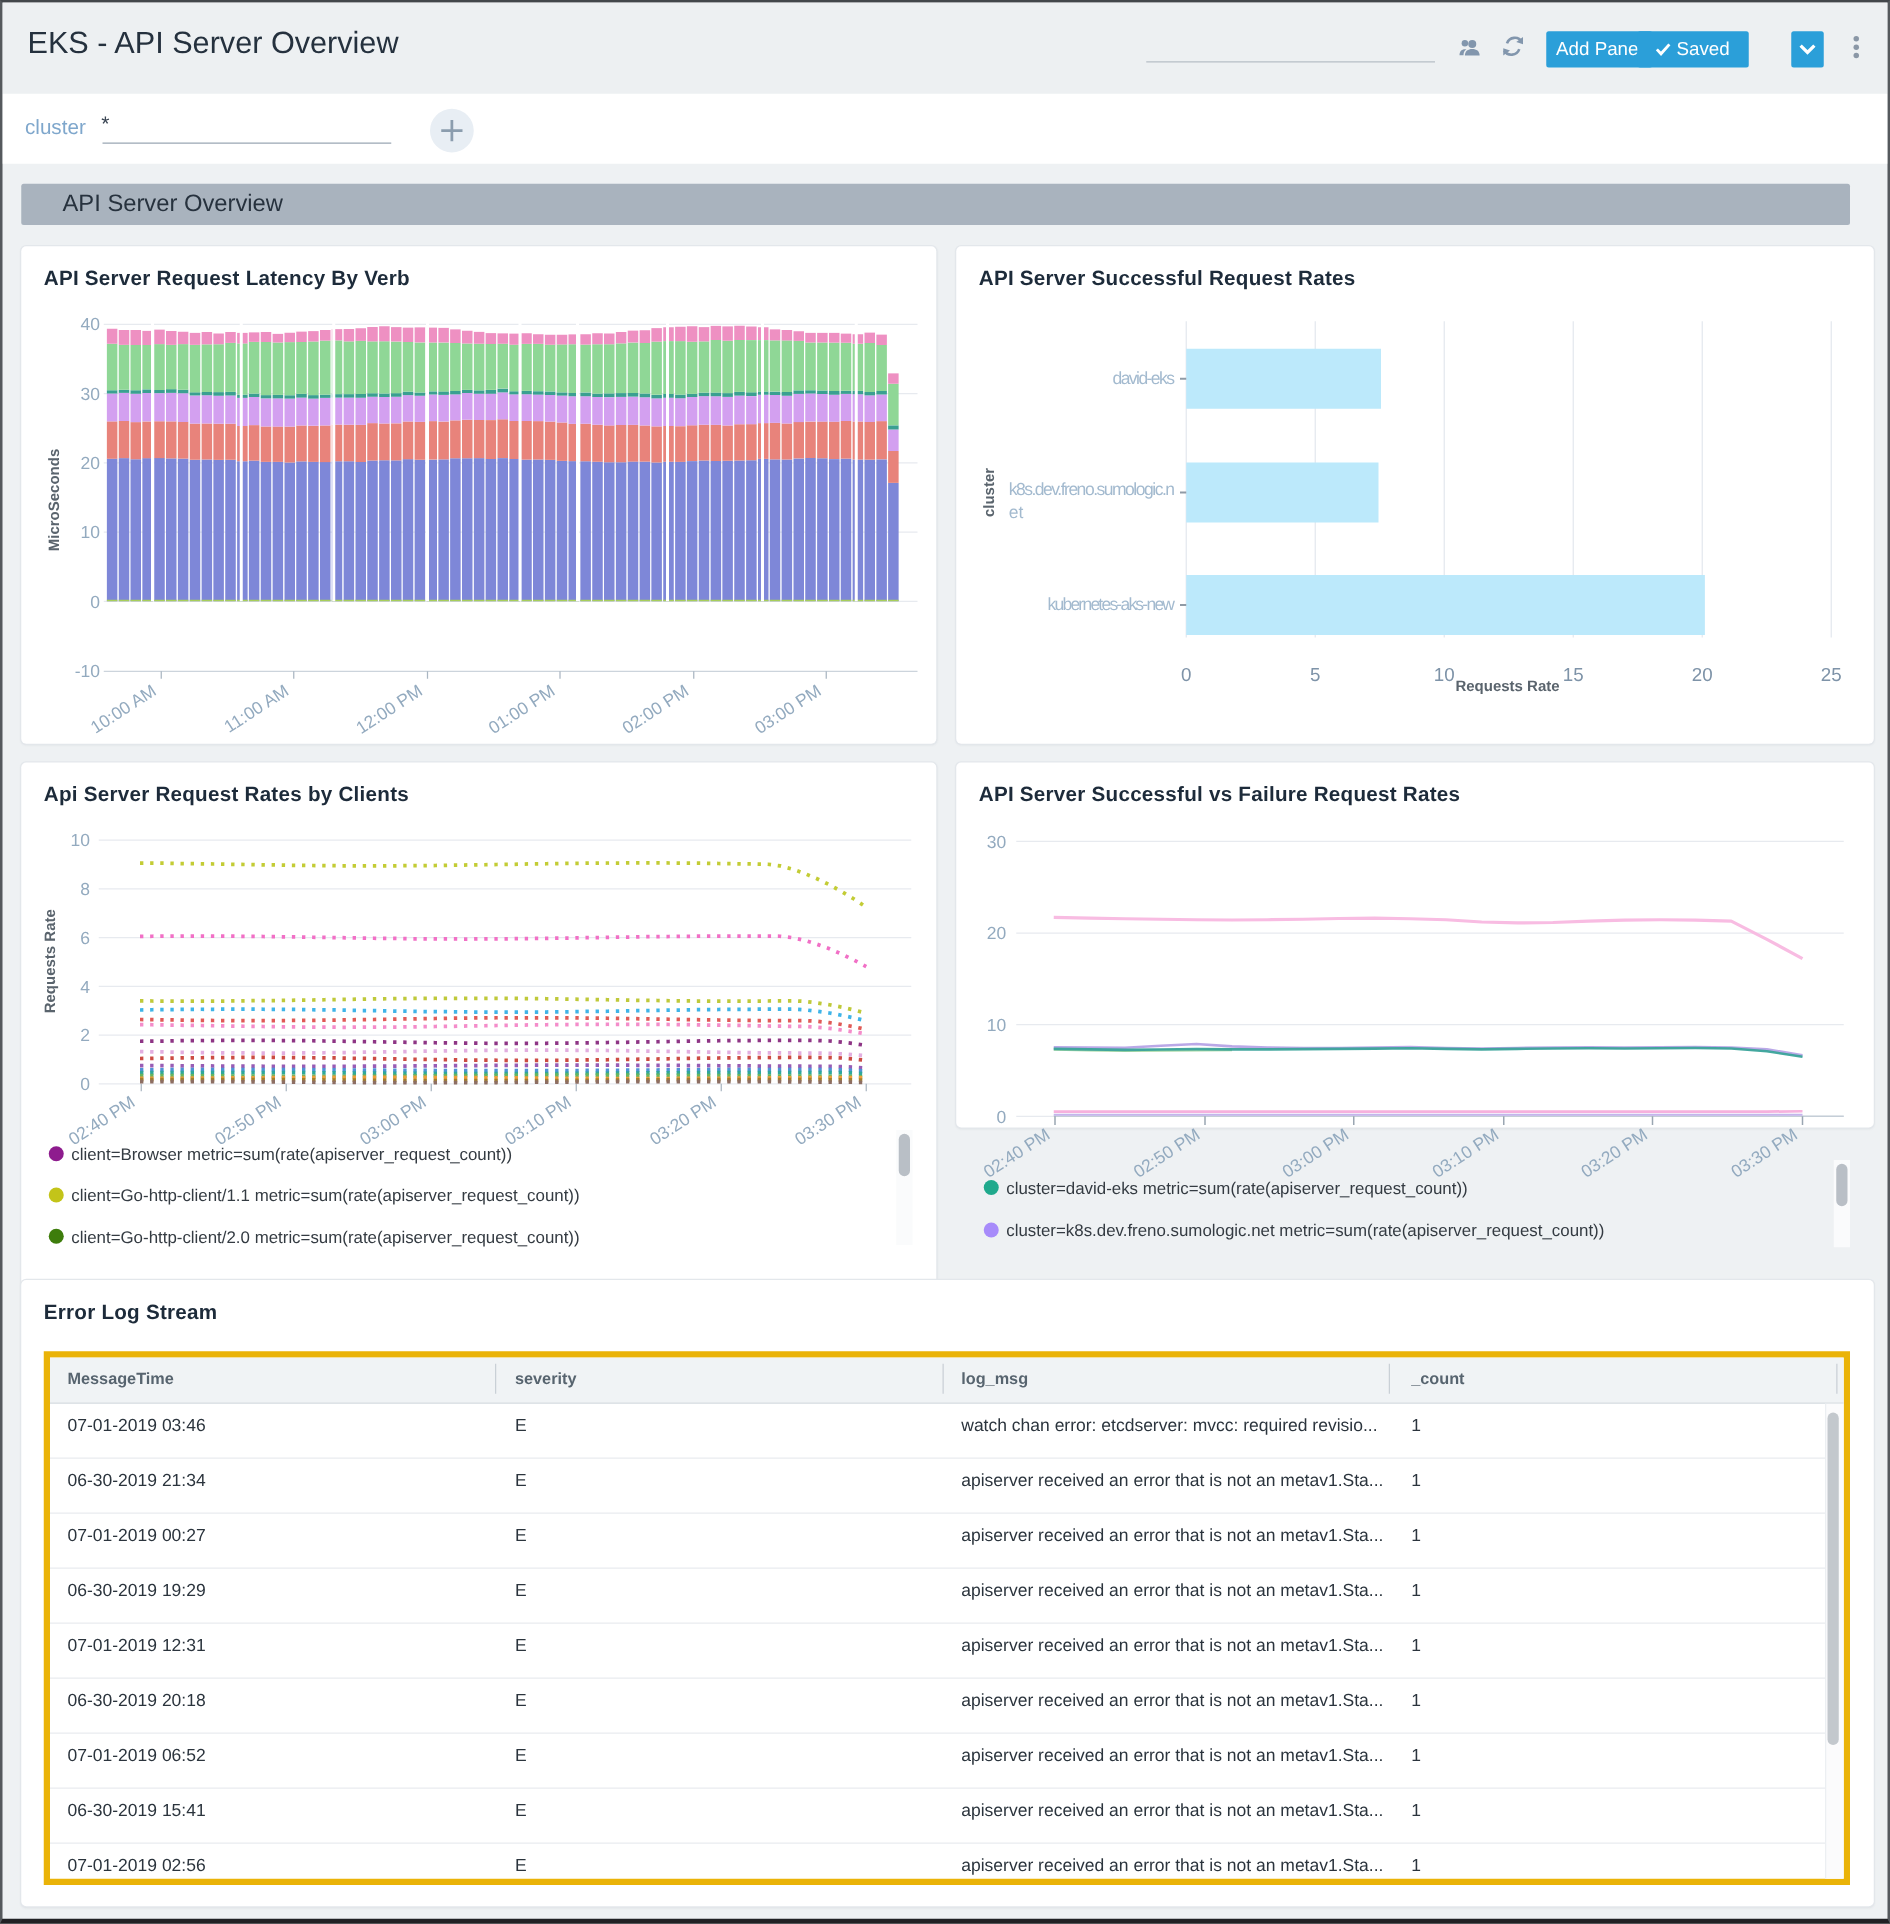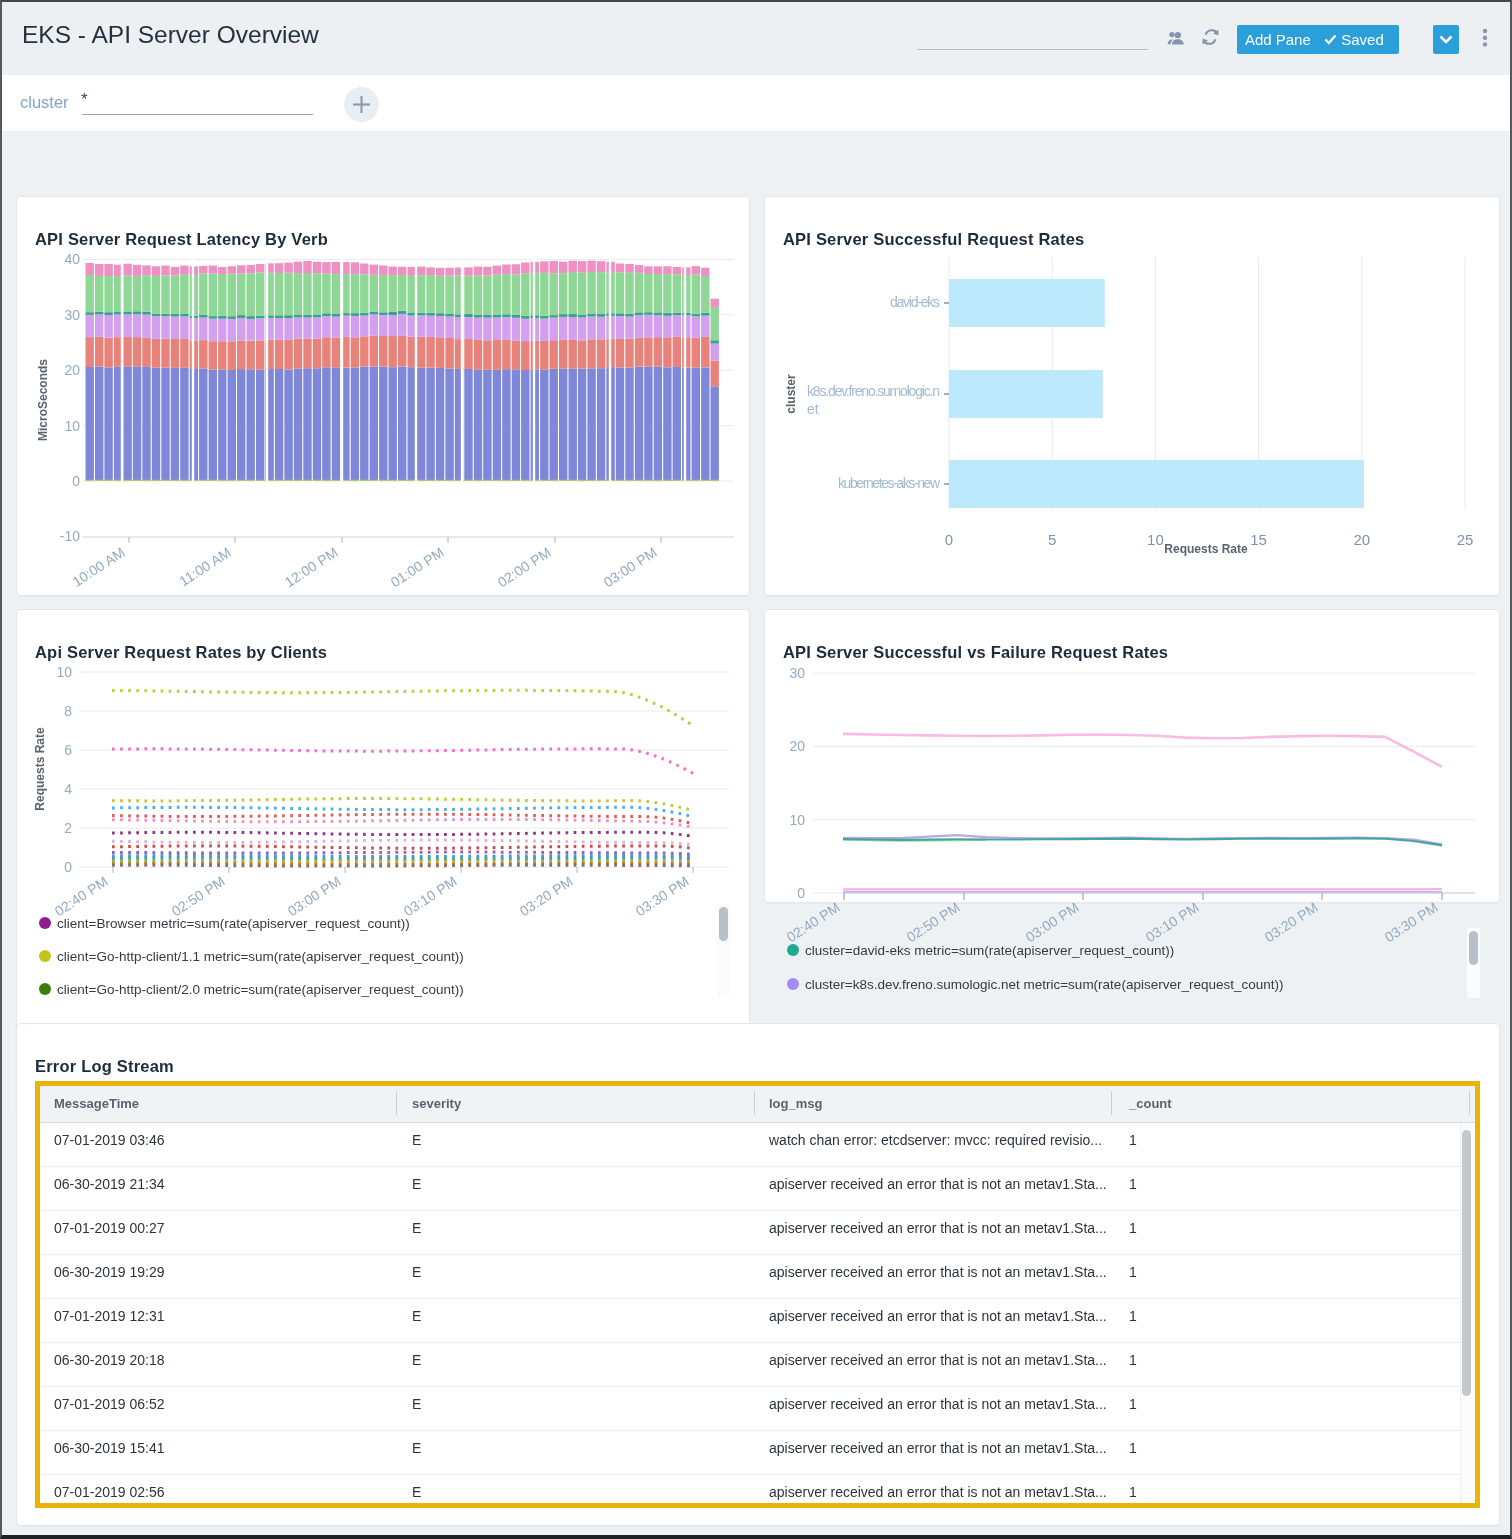--- a/index.html
+++ b/index.html
@@ -10,21 +10,21 @@
 #searchline { left:915px; top:47px; width:231px; height:1px; background:#b7bec6; }
 .btn { position:absolute; background:#2b9fd9; border-radius:2px; color:#fff; font-size:15px; text-align:center; }
 #whitestrip { left:0; top:73px; width:100%; height:56px; background:#ffffff; }
 #cluster-lab { left:18px; top:91px; font-size:16.5px; color:#7fa7cc; }
 #star { left:79px; top:88px; font-size:17px; color:#3a4553; }
 #cline { left:80px; top:112px; width:231px; height:1px; background:#9aa7b4; }
 #plus { left:342px; top:85px; width:35px; height:35px; border-radius:50%; background:#e8eef4; }
 #secbar { left:15px; top:145px; width:1463px; height:33px; background:#a9b3be; border-radius:2px; }
 #secbar span { position:absolute; left:33px; top:6px; font-size:19px; color:#27323e; }
 .panel { position:absolute; background:#fff; border-radius:4px; box-shadow:0 0 0 1px #e3e7eb, 0 1px 2px rgba(60,70,85,.10); }
-.ptitle { position:absolute; left:18px; top:17px; font-size:16.5px; font-weight:bold; color:#1d2b3a; letter-spacing:.2px;margin-top:16px; }
+.ptitle { position:absolute; left:18px; top:17px; font-size:16.5px; font-weight:bold; color:#1d2b3a; letter-spacing:.2px; }
 .ax { font-size:14px; fill:#93aabf; }
 .ax2 { font-size:15px; fill:#7e93a8; }
 .cat { font-size:14px; fill:#a3bACF; }
 .cat { font-size:14px; fill:#a3bacf; }
 .axb { font-size:12px; font-weight:bold; fill:#5a646d; }
 .leg { font-size:13.5px; fill:#343b42; }
 #tbl { position:absolute; left:18px; top:57px; width:1445px; height:427px; border:5px solid #eab308; background:#fff; overflow:hidden; }
 #thead { position:relative; height:37px; background:#f0f3f5; border-bottom:1px solid #d8dde2; color:#57646f; font-weight:bold; font-size:13px; }
 #thead div { position:absolute; top:17px; transform:translateY(-50%); white-space:nowrap; }
 .trow div { position:absolute; top:17px; transform:translateY(-50%); white-space:nowrap; }
@@ -80,20 +80,23 @@
   <div class="abs" id="cluster-lab">cluster</div>
   <div class="abs" id="star">*</div>
   <div class="abs" id="cline"></div>
   <div class="abs" id="plus">
       <svg style="position:absolute;left:8px;top:8px" width="19" height="19" viewBox="0 0 19 19">
         <g stroke="#8b9dae" stroke-width="2.2">
           <line x1="9.5" y1="1" x2="9.5" y2="18"></line>
           <line x1="1" y1="9.5" x2="18" y2="9.5"></line>
         </g>
       </svg>
+    </div>
+  <div class="abs" id="secbar">
+      <span>API Server Overview</span>
     </div>
 
   <div class="panel" style="left:15px;top:195px;width:732px;height:398px;">
     <div class="ptitle">API Server Request Latency By Verb</div>
     <div style="position:absolute;left:0;top:0"><svg width="732" height="398" viewBox="0 0 732 398">
 <line x1="66" y1="62.4" x2="717" y2="62.4" stroke="#e7eaef" stroke-width="1"></line>
 <text x="63" y="67.4" text-anchor="end" class="ax">40</text>
 <line x1="66" y1="117.8" x2="717" y2="117.8" stroke="#e7eaef" stroke-width="1"></line>
 <text x="63" y="122.8" text-anchor="end" class="ax">30</text>
 <line x1="66" y1="173.2" x2="717" y2="173.2" stroke="#e7eaef" stroke-width="1"></line>

